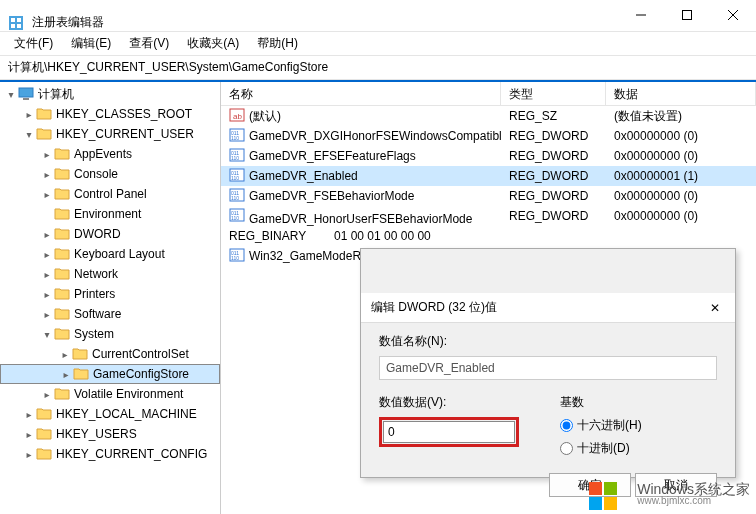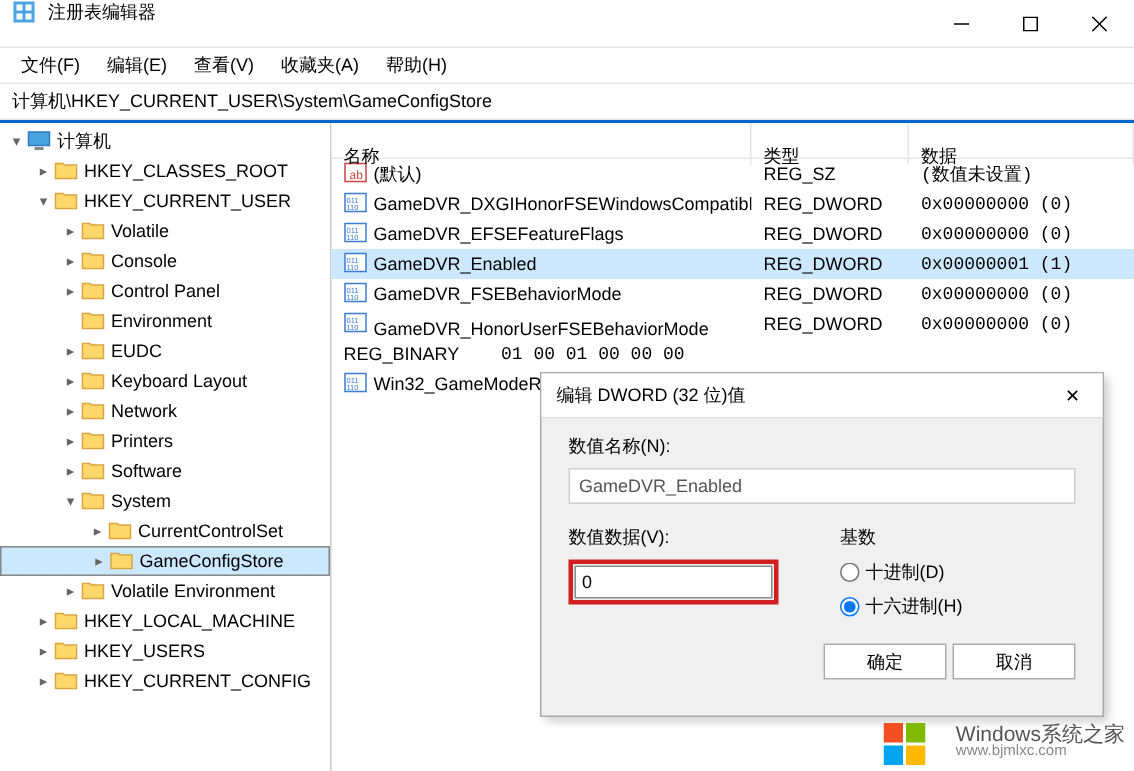--- a/index.html
+++ b/index.html
@@ -1,18 +1,18 @@
 <!DOCTYPE html>
 <html><head>
 <meta charset="utf-8">
 <style>
 * { box-sizing: border-box; margin: 0; padding: 0; font-family: "Microsoft YaHei", "Segoe UI", sans-serif; }
 body { width: 756px; height: 514px; background: #fff; overflow: hidden; position: relative; font-size: 12px; }
 
-.titlebar { height: 32px; display: flex; align-items: flex-start; padding-left: 8px; background: #fff; border-bottom: 1px solid #e5e5e5; }
+.titlebar { height: 32px; display: flex; align-items: flex-end; padding-left: 8px; background: #fff; border-bottom: 1px solid #e5e5e5; }
 .titlebar .app-icon { width: 16px; height: 16px; margin-right: 8px; }
 .titlebar .title { flex: 1; color: #000; font-size: 12px; }
 .win-btns { display: flex; }
 .win-btn { width: 46px; height: 32px; display: flex; align-items: center; justify-content: center; color: #000; }
 
 .menubar { height: 24px; display: flex; align-items: center; padding: 0 6px; gap: 2px; border-bottom: 1px solid #e5e5e5; }
 .menu { padding: 3px 8px; font-size: 12px; }
 
 .pathbar { height: 24px; padding: 4px 8px; border-bottom: 1px solid #e5e5e5; font-size: 12px; display: flex; align-items: center; }
 
@@ -20,32 +20,32 @@
 .tree-pane { width: 221px; border-right: 1px solid #ccc; overflow: auto; padding-top: 2px; }
 .tree-item { display: flex; align-items: center; height: 20px; font-size: 12px; white-space: nowrap; }
 .tree-item.selected { background: #cce8ff; border: 1px dotted #99ccff; }
 .tree-item.outlined { outline: 1px solid #888; outline-offset: -1px; }
 .chevron { width: 14px; height: 14px; display: inline-flex; align-items: center; justify-content: center; color: #666; font-size: 10px; }
 .folder-icon { width: 16px; height: 14px; margin-right: 4px; }
 .pc-icon { width: 16px; height: 14px; margin-right: 4px; }
 
 .list-pane { flex: 1; overflow: auto; position: relative; }
 .list-header { display: flex; height: 24px; border-bottom: 1px solid #e5e5e5; position: sticky; top: 0; background: #fff; }
-.list-header > div { padding: 14px 8px; font-size: 12px; border-right: 1px solid #e5e5e5; }
+.list-header > div { padding: 4px 8px; font-size: 12px; border-right: 1px solid #e5e5e5; }
 .col-name { width: 280px; }
 .col-type { width: 105px; }
-.col-data { flex: 1; font-family: Liberation Mono, monospace; }
+.col-data { flex: 1; }
 .list-row { display: flex; height: 20px; align-items: center; font-size: 12px; }
 .list-row.selected { background: #cce8ff; }
 .list-row > div { padding: 2px 8px; white-space: nowrap; overflow: hidden; }
 .val-icon { width: 16px; height: 16px; margin-right: 4px; flex-shrink: 0; }
 
 
 .dialog { position: absolute; left: 360px; top: 248px; width: 376px; height: 230px; background: #f0f0f0; border: 1px solid #aaa; box-shadow: 3px 3px 6px rgba(0,0,0,0.2); }
-.dlg-title { height: 30px; background: #fff; display: flex; align-items: center; padding: 0 10px; font-size: 12px; border-bottom: 1px solid #ddd; }
+.dlg-title { height: 30px; background: #fff; display: flex; align-items: center; padding: 0 10px; font-size: 12px; border-bottom: 1px solid #ddd; margin-top: 44px; }
 .dlg-title span { flex: 1; }
 .dlg-close { width: 20px; text-align: center; }
 .dlg-body { padding: 10px 18px; }
 .dlg-body .lbl { font-size: 12px; margin-bottom: 6px; }
 .dlg-body .ro-field { background: #fff; border: 1px solid #ccc; padding: 4px 6px; font-size: 12px; margin-bottom: 14px; color: #555; }
 .dlg-row { display: flex; gap: 24px; }
 .dlg-col { flex: 1; }
 .in-wrap { border: 3px solid #d02020; padding: 1px; width: 140px; }
 .in { width: 100%; border: 1px solid #888; background: #fff; font-size: 12px; padding: 3px 4px; outline: none; }
 .radio-row { display: flex; align-items: center; gap: 4px; margin-bottom: 6px; font-size: 12px; }
@@ -127,21 +127,21 @@
           <span><svg class="folder-icon" viewBox="0 0 16 14">
               <path d="M1 3 h5 l1 1 h8 v9 h-14 z" fill="#ffd86b" stroke="#d9a441"></path>
             </svg></span>
           <span>HKEY_CURRENT_USER</span>
         </div>
         <div class="tree-item" style="padding-left: 40px;">
           <span class="chevron">▸</span>
           <span><svg class="folder-icon" viewBox="0 0 16 14">
               <path d="M1 3 h5 l1 1 h8 v9 h-14 z" fill="#ffd86b" stroke="#d9a441"></path>
             </svg></span>
-          <span>Volatile</span>
+          <span>AppEvents</span>
         </div>
         <div class="tree-item" style="padding-left: 40px;">
           <span class="chevron">▸</span>
           <span><svg class="folder-icon" viewBox="0 0 16 14">
               <path d="M1 3 h5 l1 1 h8 v9 h-14 z" fill="#ffd86b" stroke="#d9a441"></path>
             </svg></span>
           <span>Console</span>
         </div>
         <div class="tree-item" style="padding-left: 40px;">
           <span class="chevron">▸</span>
@@ -155,21 +155,21 @@
           <span><svg class="folder-icon" viewBox="0 0 16 14">
               <path d="M1 3 h5 l1 1 h8 v9 h-14 z" fill="#ffd86b" stroke="#d9a441"></path>
             </svg></span>
           <span>Environment</span>
         </div>
         <div class="tree-item" style="padding-left: 40px;">
           <span class="chevron">▸</span>
           <span><svg class="folder-icon" viewBox="0 0 16 14">
               <path d="M1 3 h5 l1 1 h8 v9 h-14 z" fill="#ffd86b" stroke="#d9a441"></path>
             </svg></span>
-          <span>EUDC</span>
+          <span>DWORD</span>
         </div>
         <div class="tree-item" style="padding-left: 40px;">
           <span class="chevron">▸</span>
           <span><svg class="folder-icon" viewBox="0 0 16 14">
               <path d="M1 3 h5 l1 1 h8 v9 h-14 z" fill="#ffd86b" stroke="#d9a441"></path>
             </svg></span>
           <span>Keyboard Layout</span>
         </div>
         <div class="tree-item" style="padding-left: 40px;">
           <span class="chevron">▸</span>
@@ -353,26 +353,26 @@
     <div class="dlg-row">
       <div class="dlg-col">
         <div class="lbl">数值数据(V):</div>
         <div class="in-wrap">
           <input class="in" value="0" style="">
         </div>
       </div>
       <div class="dlg-col">
         <div class="lbl">基数</div>
         <label class="radio-row">
+          <input type="radio" name="radix" checked="" style="">
+          <span>十六进制(H)</span>
+        </label>
+        <label class="radio-row">
           <input type="radio" name="radix" style="">
           <span>十进制(D)</span>
-        </label>
-        <label class="radio-row">
-          <input type="radio" name="radix" checked="" style="">
-          <span>十六进制(H)</span>
         </label>
       </div>
     </div>
   </div>
   <div class="dlg-btns">
     <button class="dlg-btn">确定</button>
     <button class="dlg-btn">取消</button>
   </div>
 </div>
 

